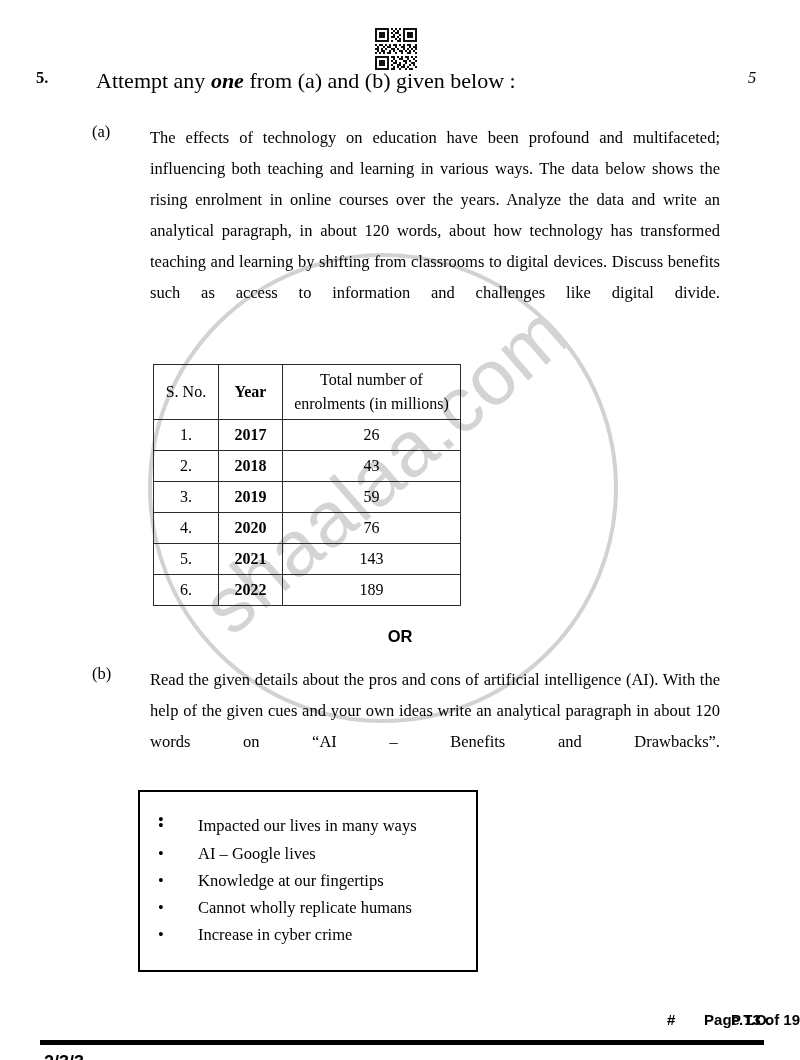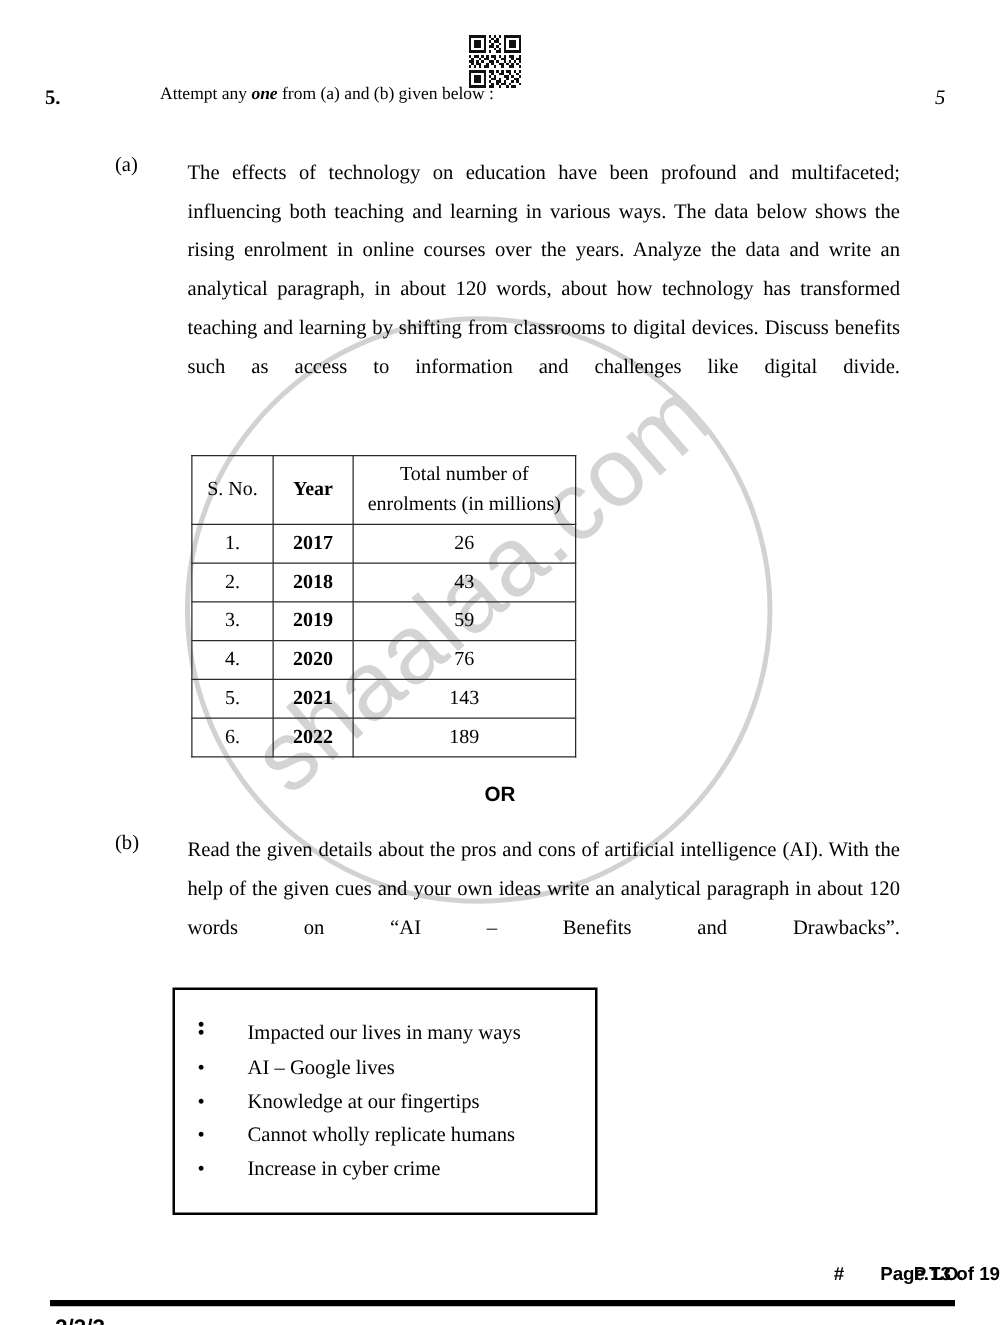--- a/index.html
+++ b/index.html
@@ -81,22 +81,21 @@
     position: absolute;
     left: 36px;
     top: 0;
     font-size: 16.5px;
     font-weight: bold;
   }
   .q-head-text {
     position: absolute;
     left: 96px;
     top: 0;
-    font-size: 14px;
-    margin-left: 32px;
+    font-size: 22px;
   }
   .q-head-text .em-one {
     font-weight: bold;
     font-style: italic;
   }
   .q-marks {
     position: absolute;
     left: 748px;
     top: 0;
     font-size: 16.5px;

